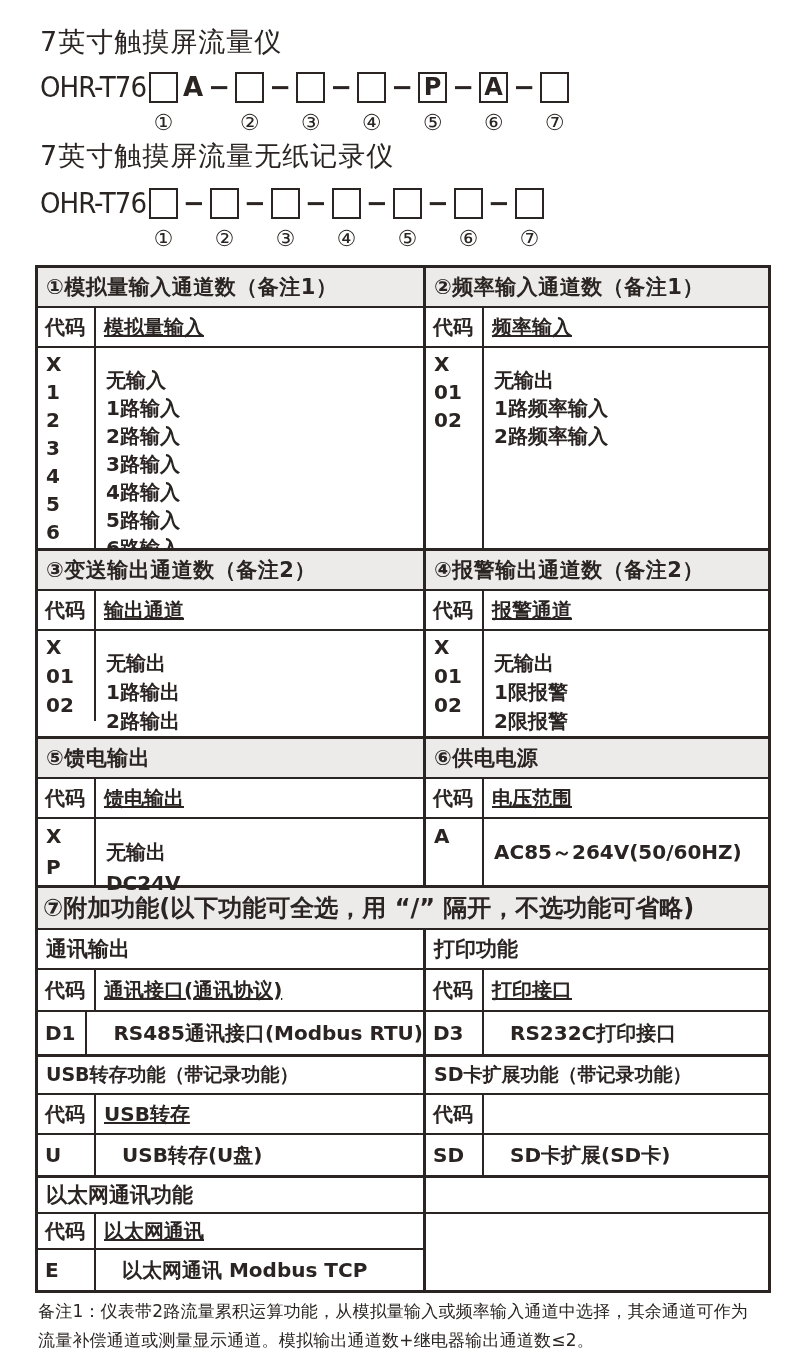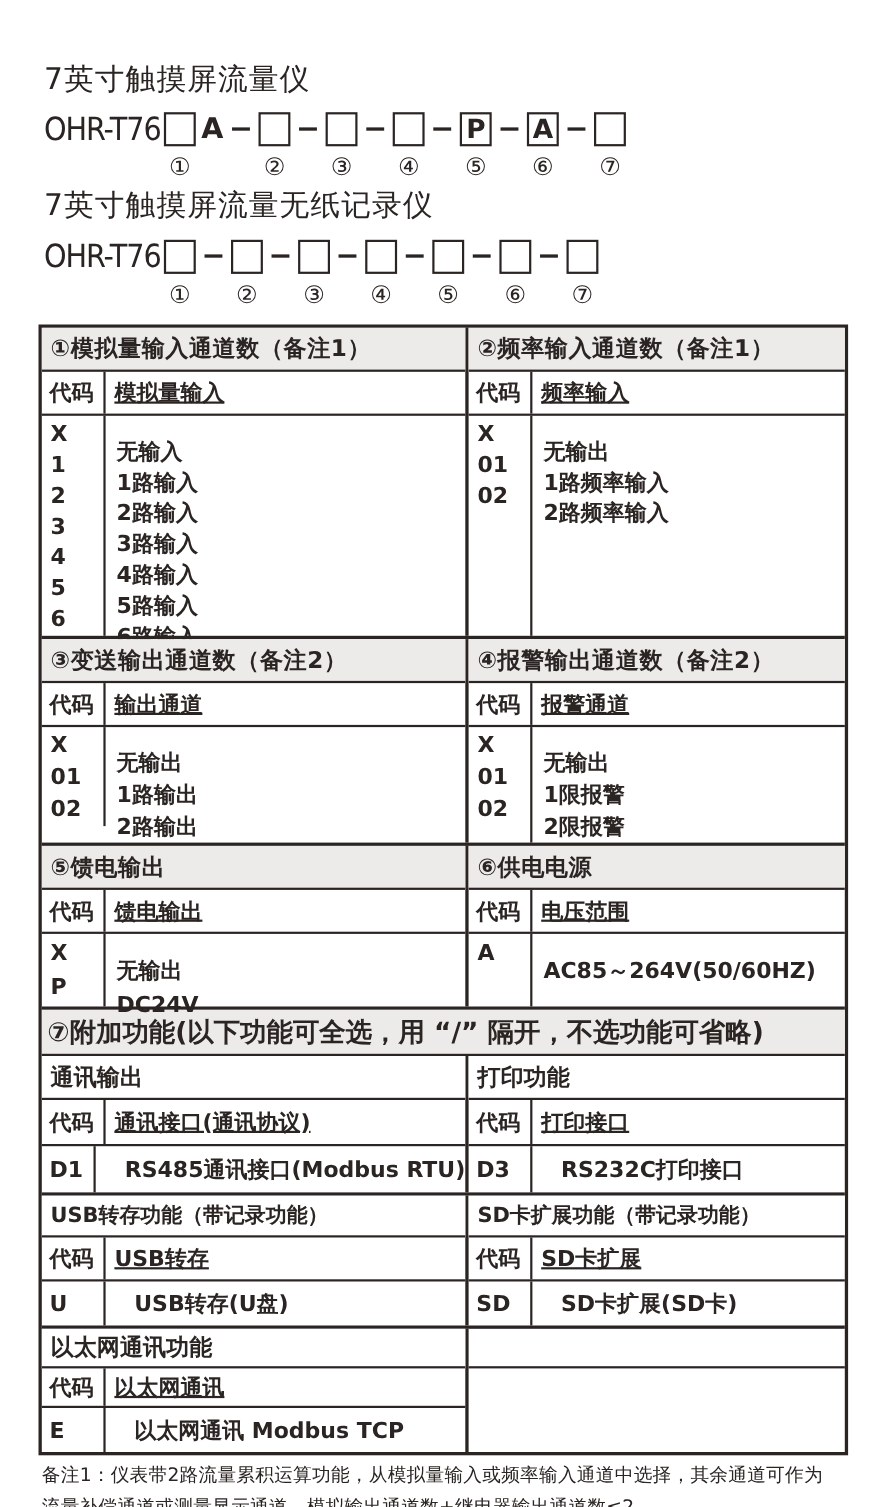--- a/index.html
+++ b/index.html
@@ -9,21 +9,21 @@
   *{box-sizing:border-box;margin:0;padding:0;}
   html,body{background:#ffffff;}
   body{
     font-family:"DejaVu Sans","Liberation Sans",sans-serif;
     color:var(--ink);
     width:790px;
   }
   .page{width:790px;height:1370px;background:#fff;position:relative;overflow:hidden;}
 
   
-  .top{padding:24px 0 0 40px;margin-top:30px;}
+  .top{padding:24px 0 0 40px;}
   .doc-title{font-size:27px;font-weight:500;letter-spacing:1px;color:var(--ink);}
   .model-line{display:flex;align-items:flex-start;margin-top:8px;}
   .model-prefix{
     font-size:29px;font-weight:400;letter-spacing:-1px;
     font-stretch:condensed;line-height:38px;margin-right:3px;
   }
   .slot{display:flex;flex-direction:column;align-items:center;}
   .boxrow{height:38px;display:flex;align-items:center;}
   .circrow{height:28px;display:flex;align-items:flex-start;justify-content:center;
     font-size:22px;line-height:26px;margin-top:4px;color:var(--ink);}
@@ -459,21 +459,20 @@
         </div>
         <div class="rowdata h40">
           <div class="c">U</div>
           <div class="l">USB转存(U盘)</div>
         </div>
       </div>
       <div class="half half-r">
         <div class="sub-h small">SD卡扩展功能（带记录功能）</div>
         <div class="colh h40">
           <div class="c">代码</div>
-          <div class="l">SD卡扩展</div>
         </div>
         <div class="rowdata h40 grow">
           <div class="c">SD</div>
           <div class="l">SD卡扩展(SD卡)</div>
         </div>
       </div>
     </div>
 
     <div class="pair">
       <div class="half half-l">

